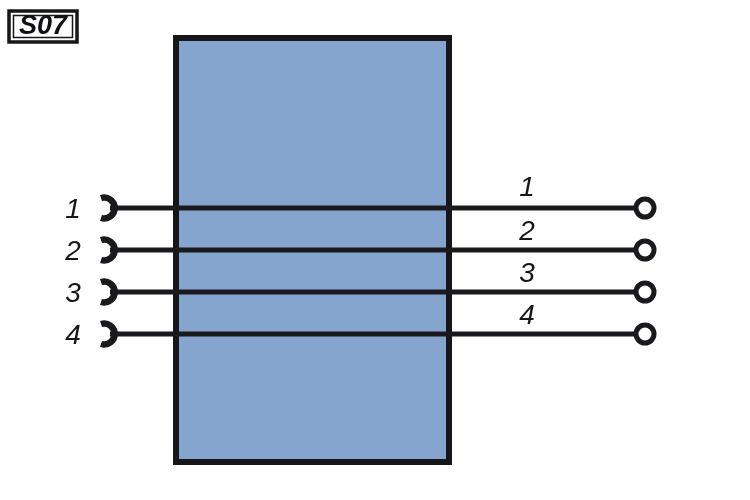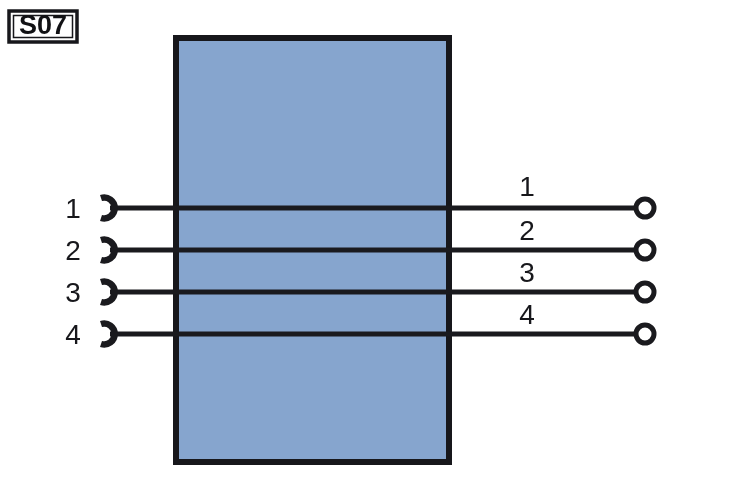--- a/index.html
+++ b/index.html
@@ -13,20 +13,21 @@
     position: relative;
     overflow: hidden;
     font-family: "Liberation Sans", sans-serif;
   }
   #diagram-root {
     position: absolute;
     left: 0;
     top: 0;
     width: 750px;
     height: 500px;
+    font-style: italic;
   }
   svg.diagram-canvas {
     display: block;
     width: 750px;
     height: 500px;
   }
   .tag-text {
     font-family: "Liberation Sans", sans-serif;
     font-weight: bold;
     font-size: 27px;

